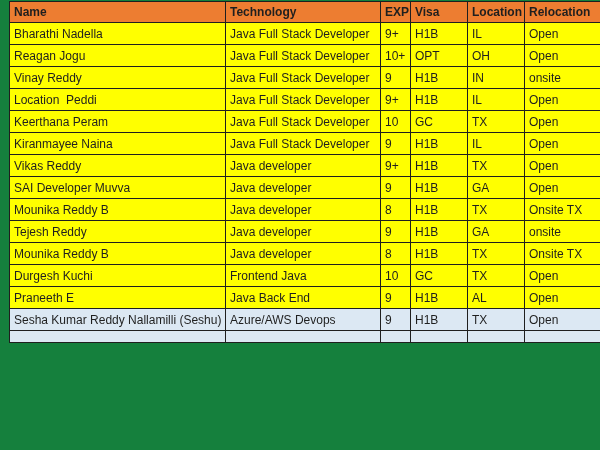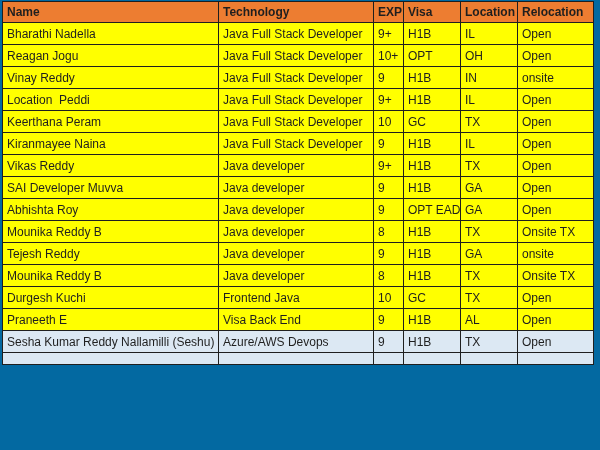--- a/index.html
+++ b/index.html
@@ -13,21 +13,22 @@
   html, body {
     margin: 0; padding: 0;
     width: 600px; height: 450px;
     background: #ffffff;
     font-family: "Liberation Sans", "DejaVu Sans", sans-serif;
   }
   .sheet {
     position: relative;
     width: 600px; height: 450px;
     overflow: hidden;
-    background: #0369a1;
+    background: #15803d;
+    padding-left: 7px;
   }
   table.grid {
     border-collapse: collapse;
     table-layout: fixed;
     width: 591px;
     margin: 1px 0 0 2px;
   }
   .grid th, .grid td {
     border: 1px solid var(--border);
     font-size: 12px;
@@ -138,28 +139,20 @@
   </tr>
         <tr>
     <td>SAI Developer Muvva</td>
     <td>Java developer</td>
     <td>9</td>
     <td>H1B</td>
     <td>GA</td>
     <td>Open</td>
   </tr>
         <tr>
-    <td>Abhishta Roy</td>
-    <td>Java developer</td>
-    <td>9</td>
-    <td>OPT EAD</td>
-    <td>GA</td>
-    <td>Open</td>
-  </tr>
-        <tr>
     <td>Mounika Reddy B</td>
     <td>Java developer</td>
     <td>8</td>
     <td>H1B</td>
     <td>TX</td>
     <td>Onsite TX</td>
   </tr>
         <tr>
     <td>Tejesh Reddy</td>
     <td>Java developer</td>
@@ -179,21 +172,21 @@
         <tr>
     <td>Durgesh Kuchi</td>
     <td>Frontend Java</td>
     <td>10</td>
     <td>GC</td>
     <td>TX</td>
     <td>Open</td>
   </tr>
         <tr>
     <td>Praneeth E</td>
-    <td>Visa Back End</td>
+    <td>Java Back End</td>
     <td>9</td>
     <td>H1B</td>
     <td>AL</td>
     <td>Open</td>
   </tr>
         <tr class="hl">
     <td>Sesha Kumar Reddy Nallamilli (Seshu)</td>
     <td>Azure/AWS Devops</td>
     <td>9</td>
     <td>H1B</td>

